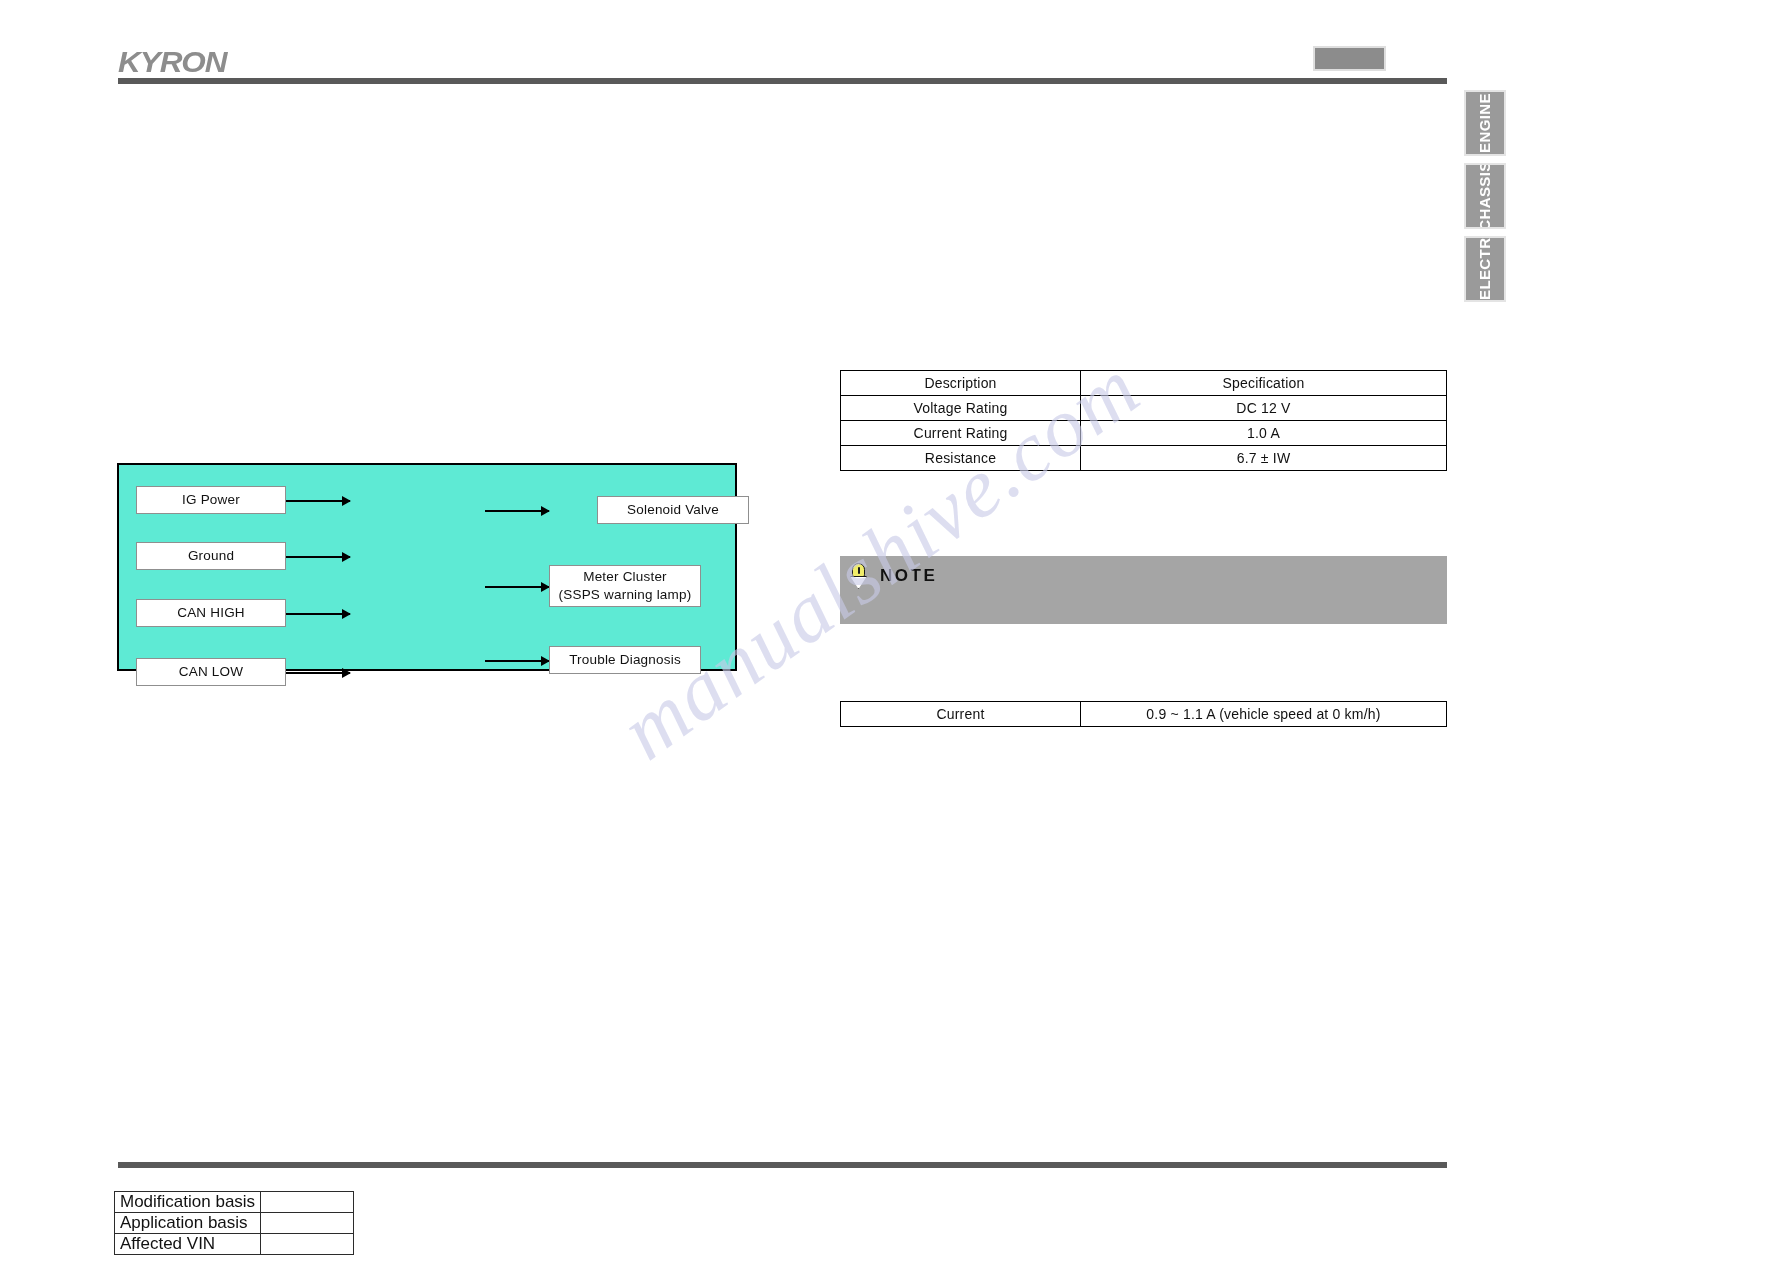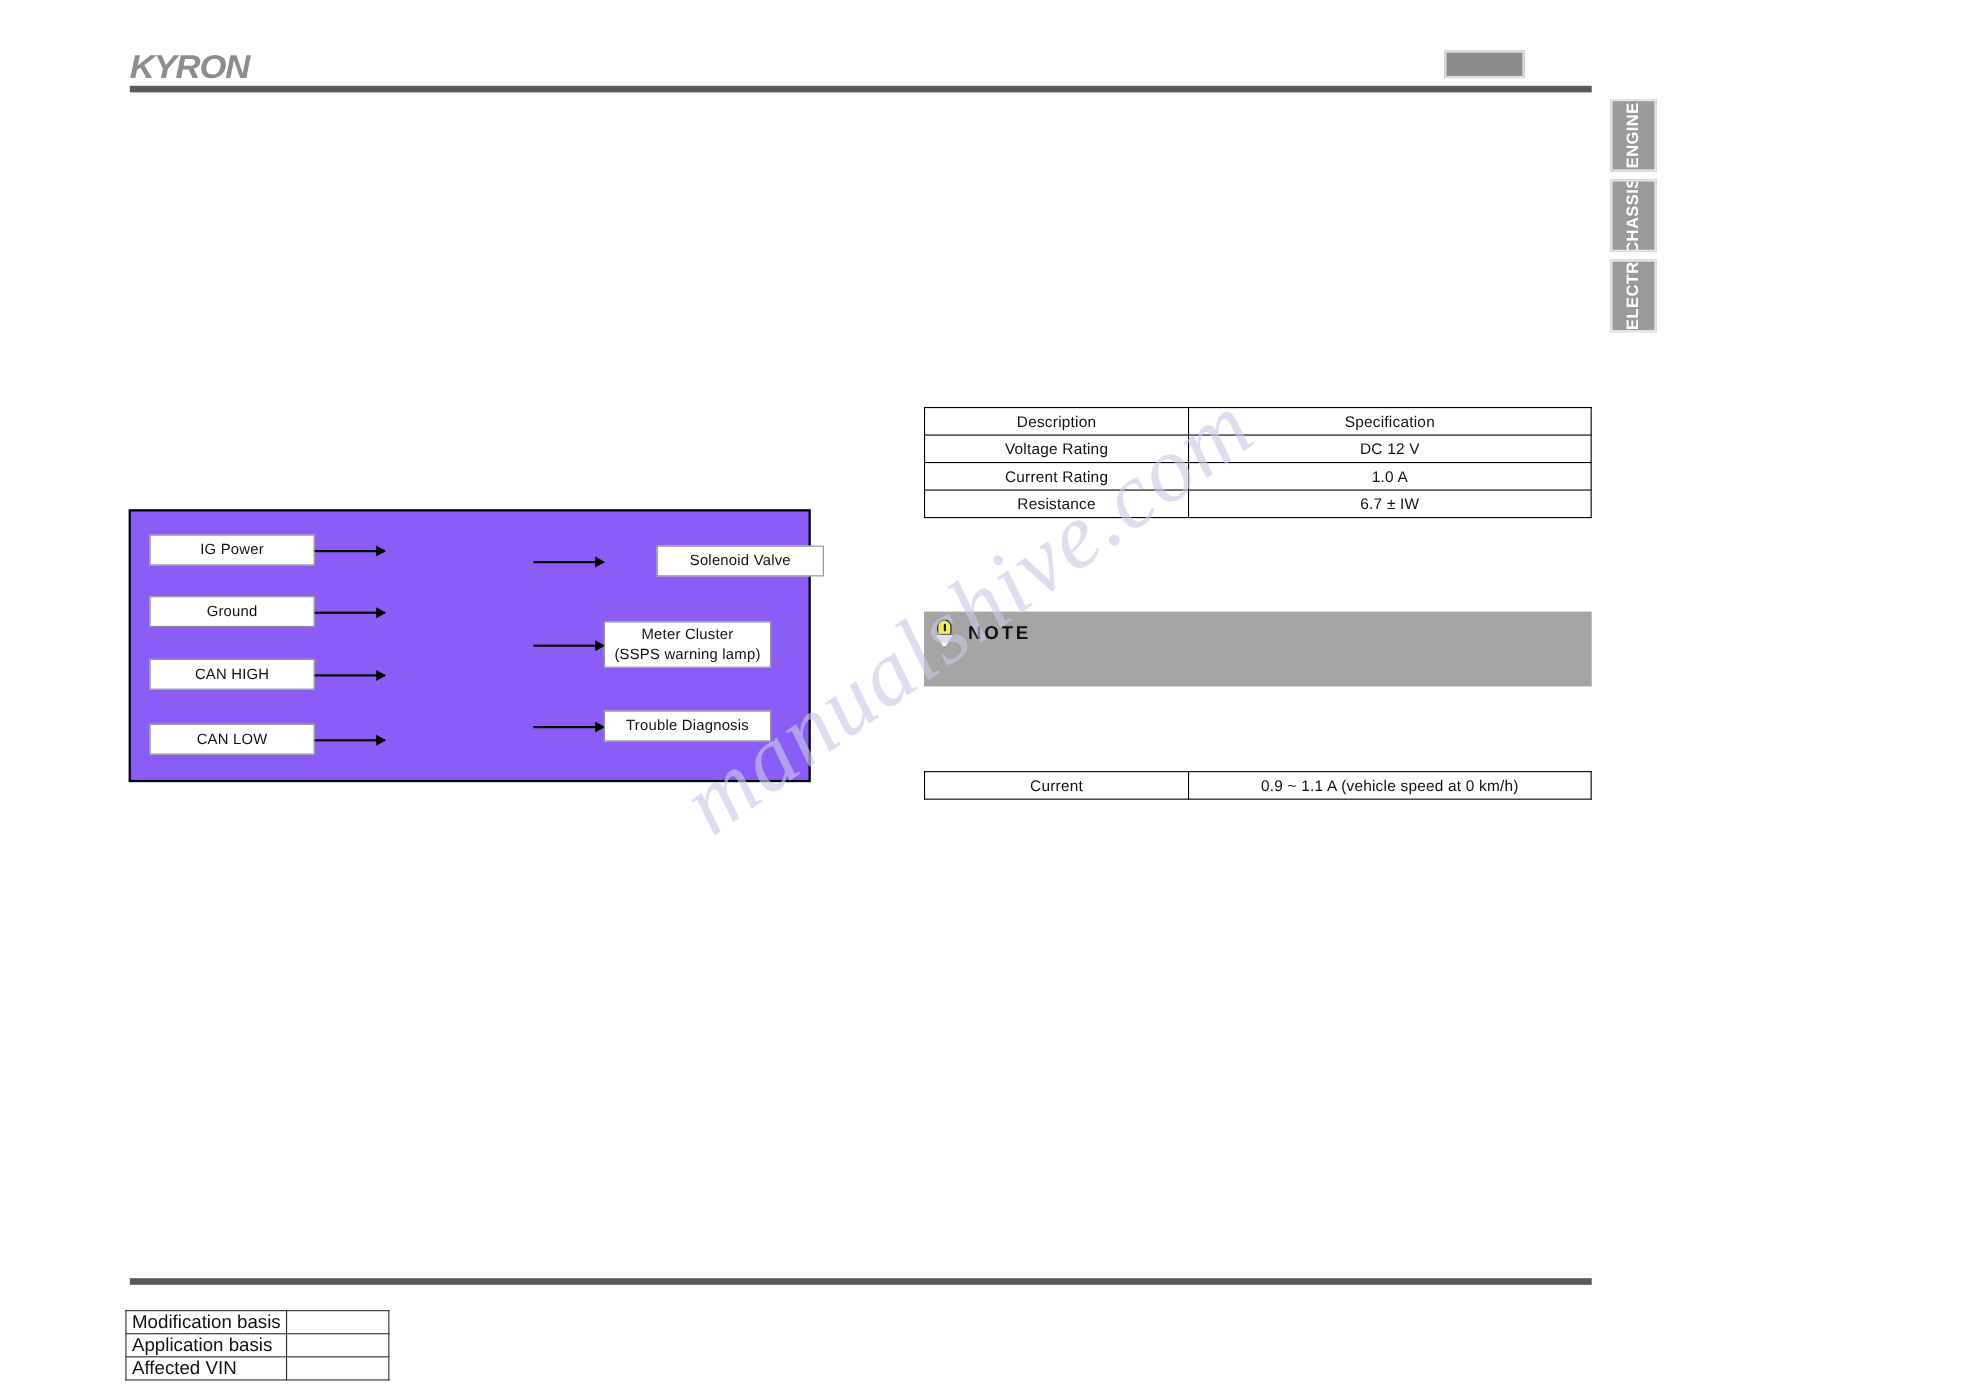--- a/index.html
+++ b/index.html
@@ -93,23 +93,23 @@
   }
   .vtab.wrap span {
     white-space: pre-line;
     width: 62px;
   }
 
   
   .diagram {
     position: absolute;
     left: 117px; top: 463px;
-    width: 620px; height: 248px;
+    width: 620px; height: 208px;
     border: 2px solid #000;
-    background: #8b5cf6;
+    background: #5eead4;
   }
   .bx {
     position: absolute;
     border: 1px solid #8f8f8f;
     background: #fff;
     display: flex;
     align-items: center;
     justify-content: center;
     flex-direction: column;
     font-size: 13.5px;

